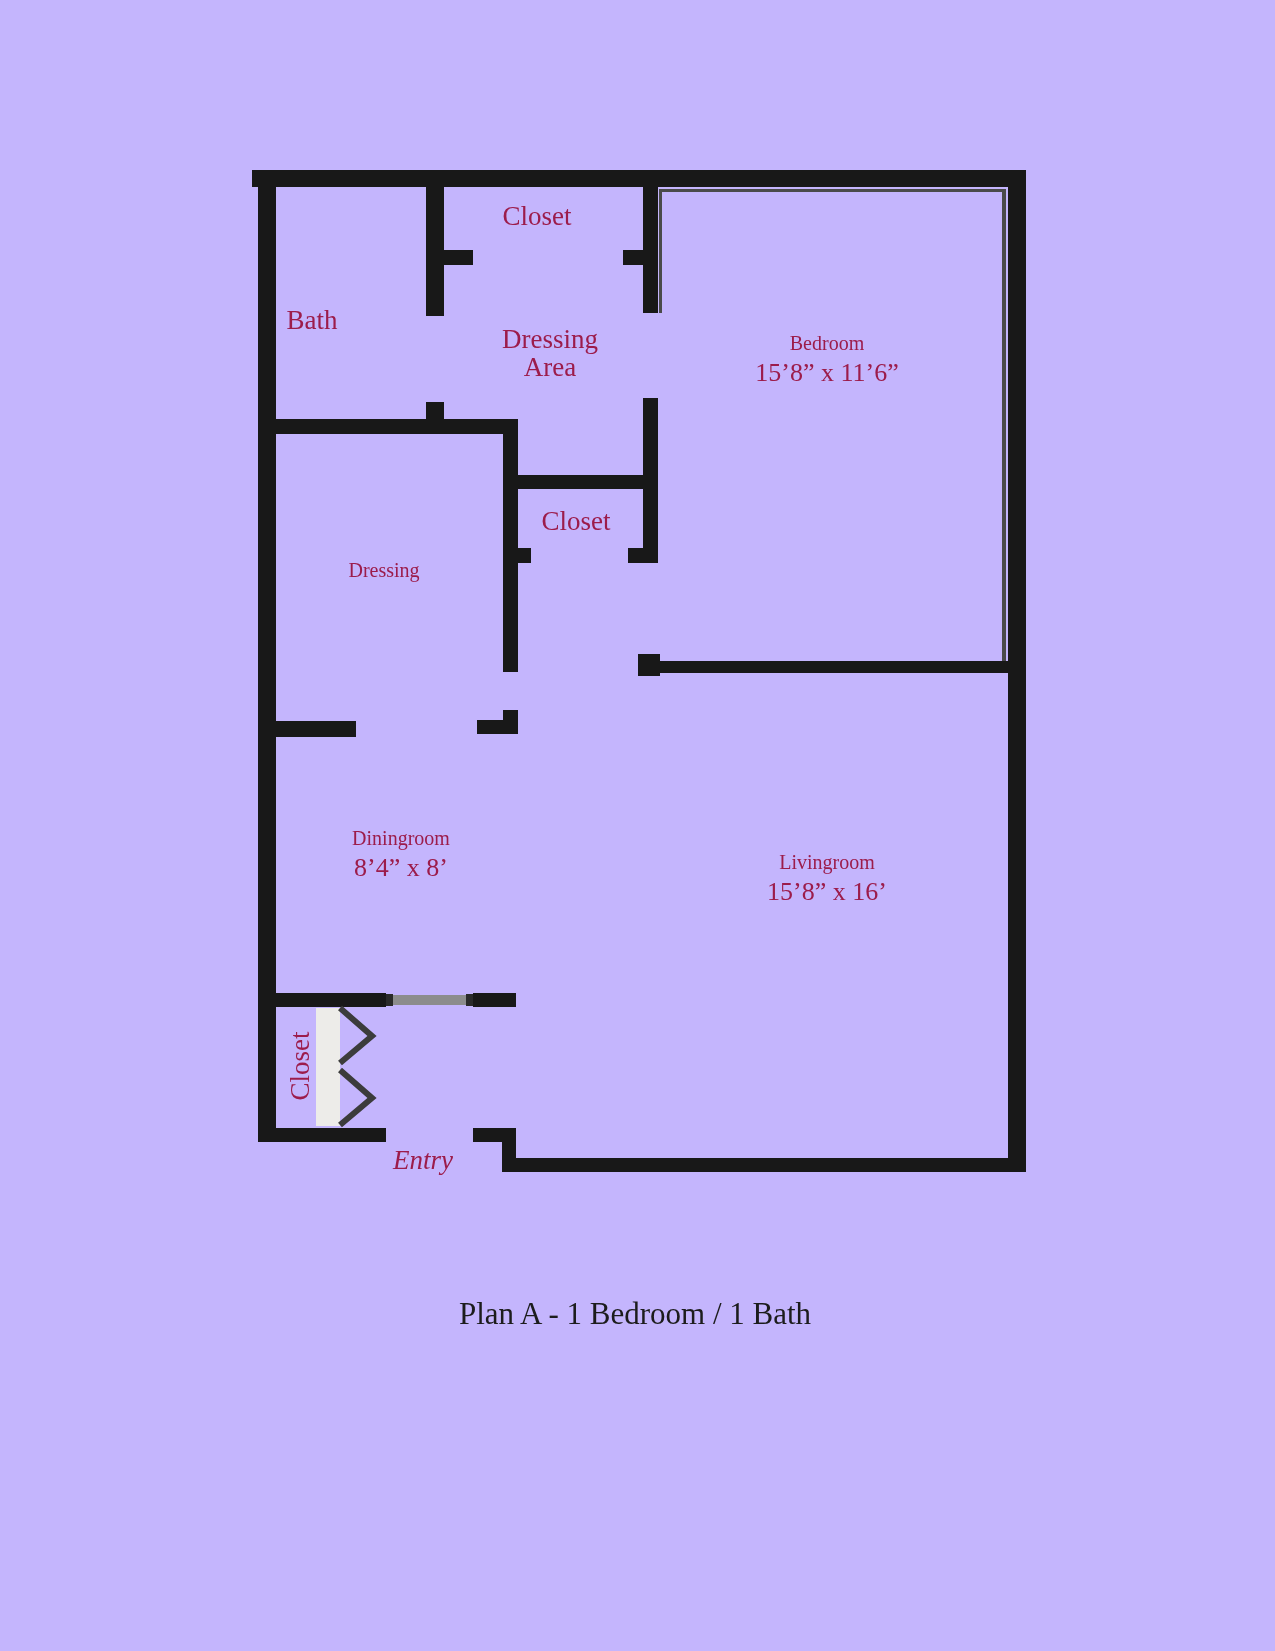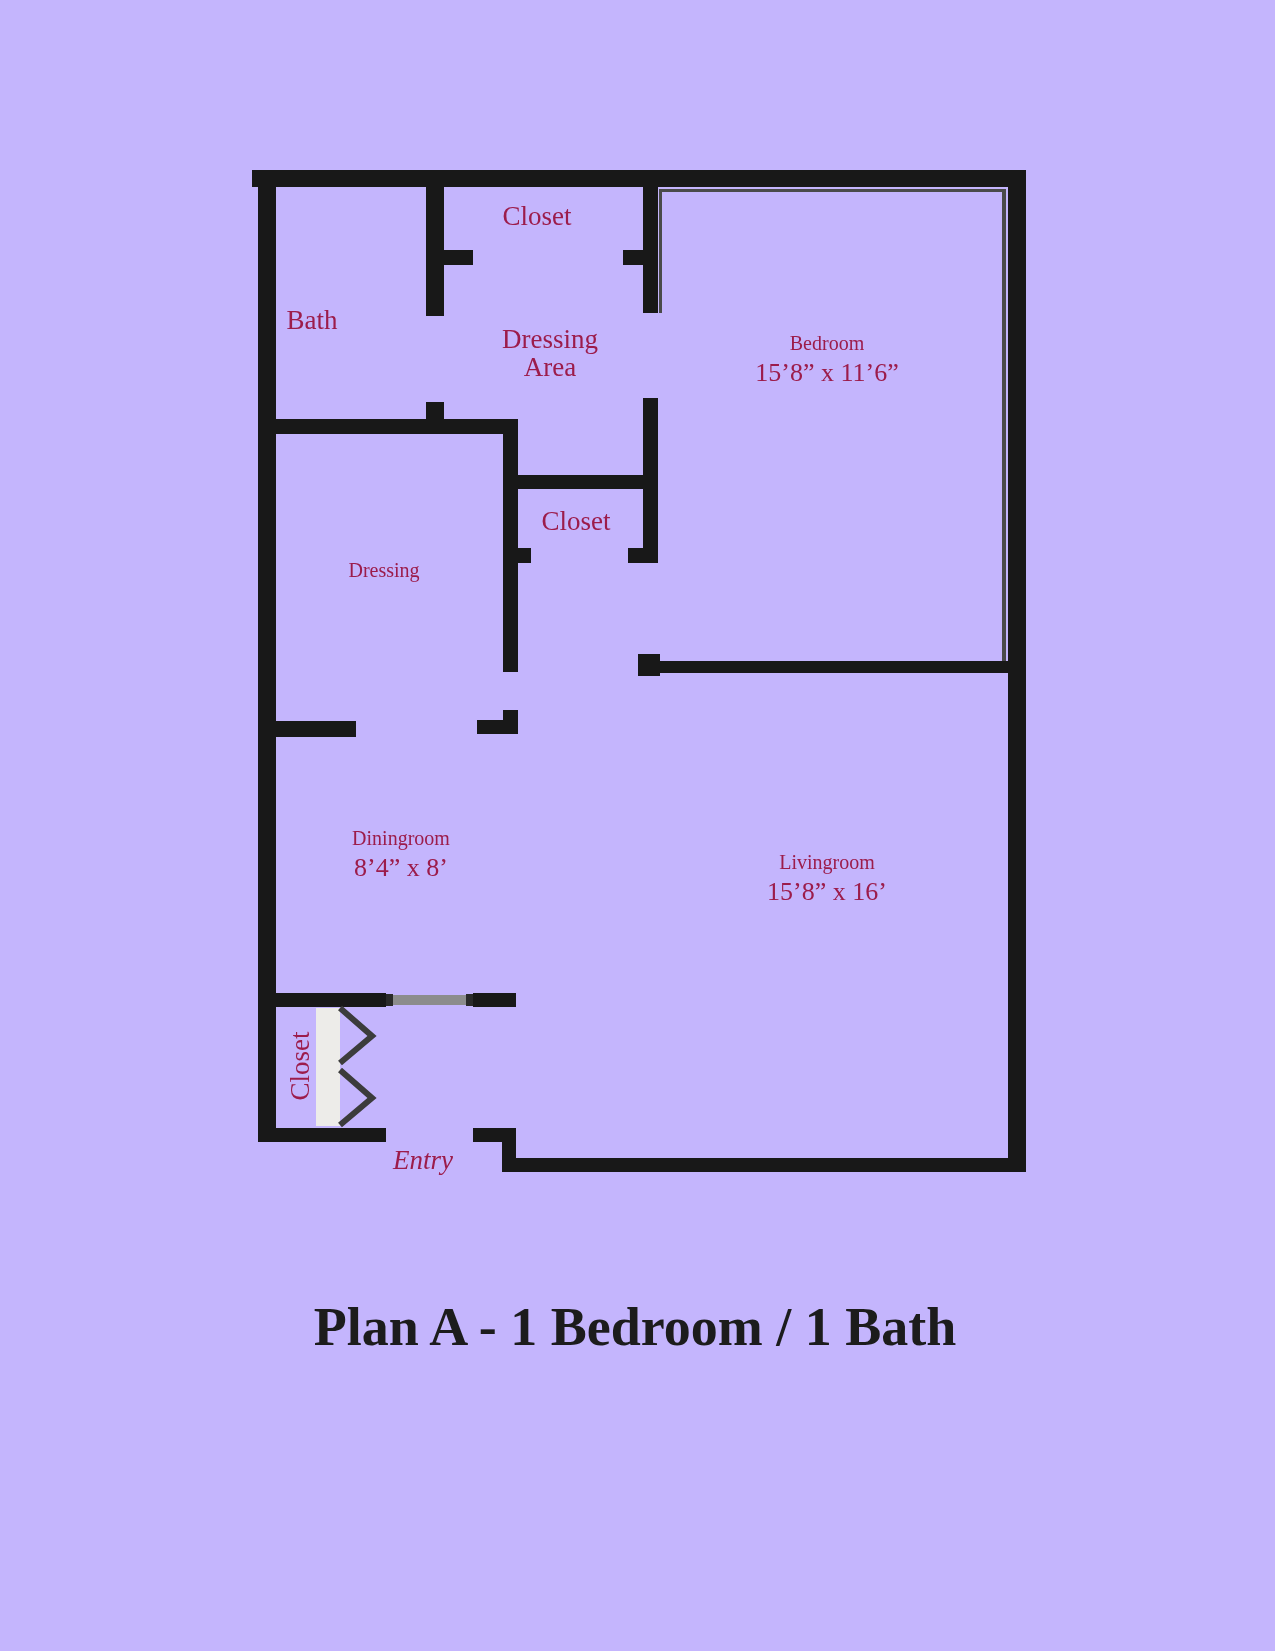--- a/index.html
+++ b/index.html
@@ -12,21 +12,21 @@
   .lbl.rot{transform:translate(-50%,-50%) rotate(-90deg);}
   .rname{font-size:20px;line-height:29px;}
   .rdims{font-size:26px;line-height:29px;}
   .small{font-size:27px;}
   .door-grey{position:absolute;background:#8c8c8c;}
   .door-cap{position:absolute;background:#2a2a2a;}
   .shade{position:absolute;background:#edece9;}
   #title1{position:absolute;left:634px;top:1236px;transform:translateX(-50%);
           font-size:47px;font-weight:700;color:#8e1441;white-space:nowrap;}
   #title2{position:absolute;left:635px;top:1296px;transform:translateX(-50%);
-          font-size:54px;font-weight:700;color:#1c1c1c;white-space:nowrap;}
+          font-size:31px;font-weight:400;color:#1c1c1c;white-space:nowrap;}
 </style>
 </head>
 <body>
 
 <div id="page">
 
   <div class="w" style="left:252px;top:170px;width:774px;height:17px;"></div>
   <div class="w" style="left:258px;top:170px;width:18px;height:972px;"></div>
   <div class="w" style="left:1008px;top:170px;width:18px;height:1002px;"></div>
   <div class="w" style="left:258px;top:1128px;width:128px;height:14px;"></div>

